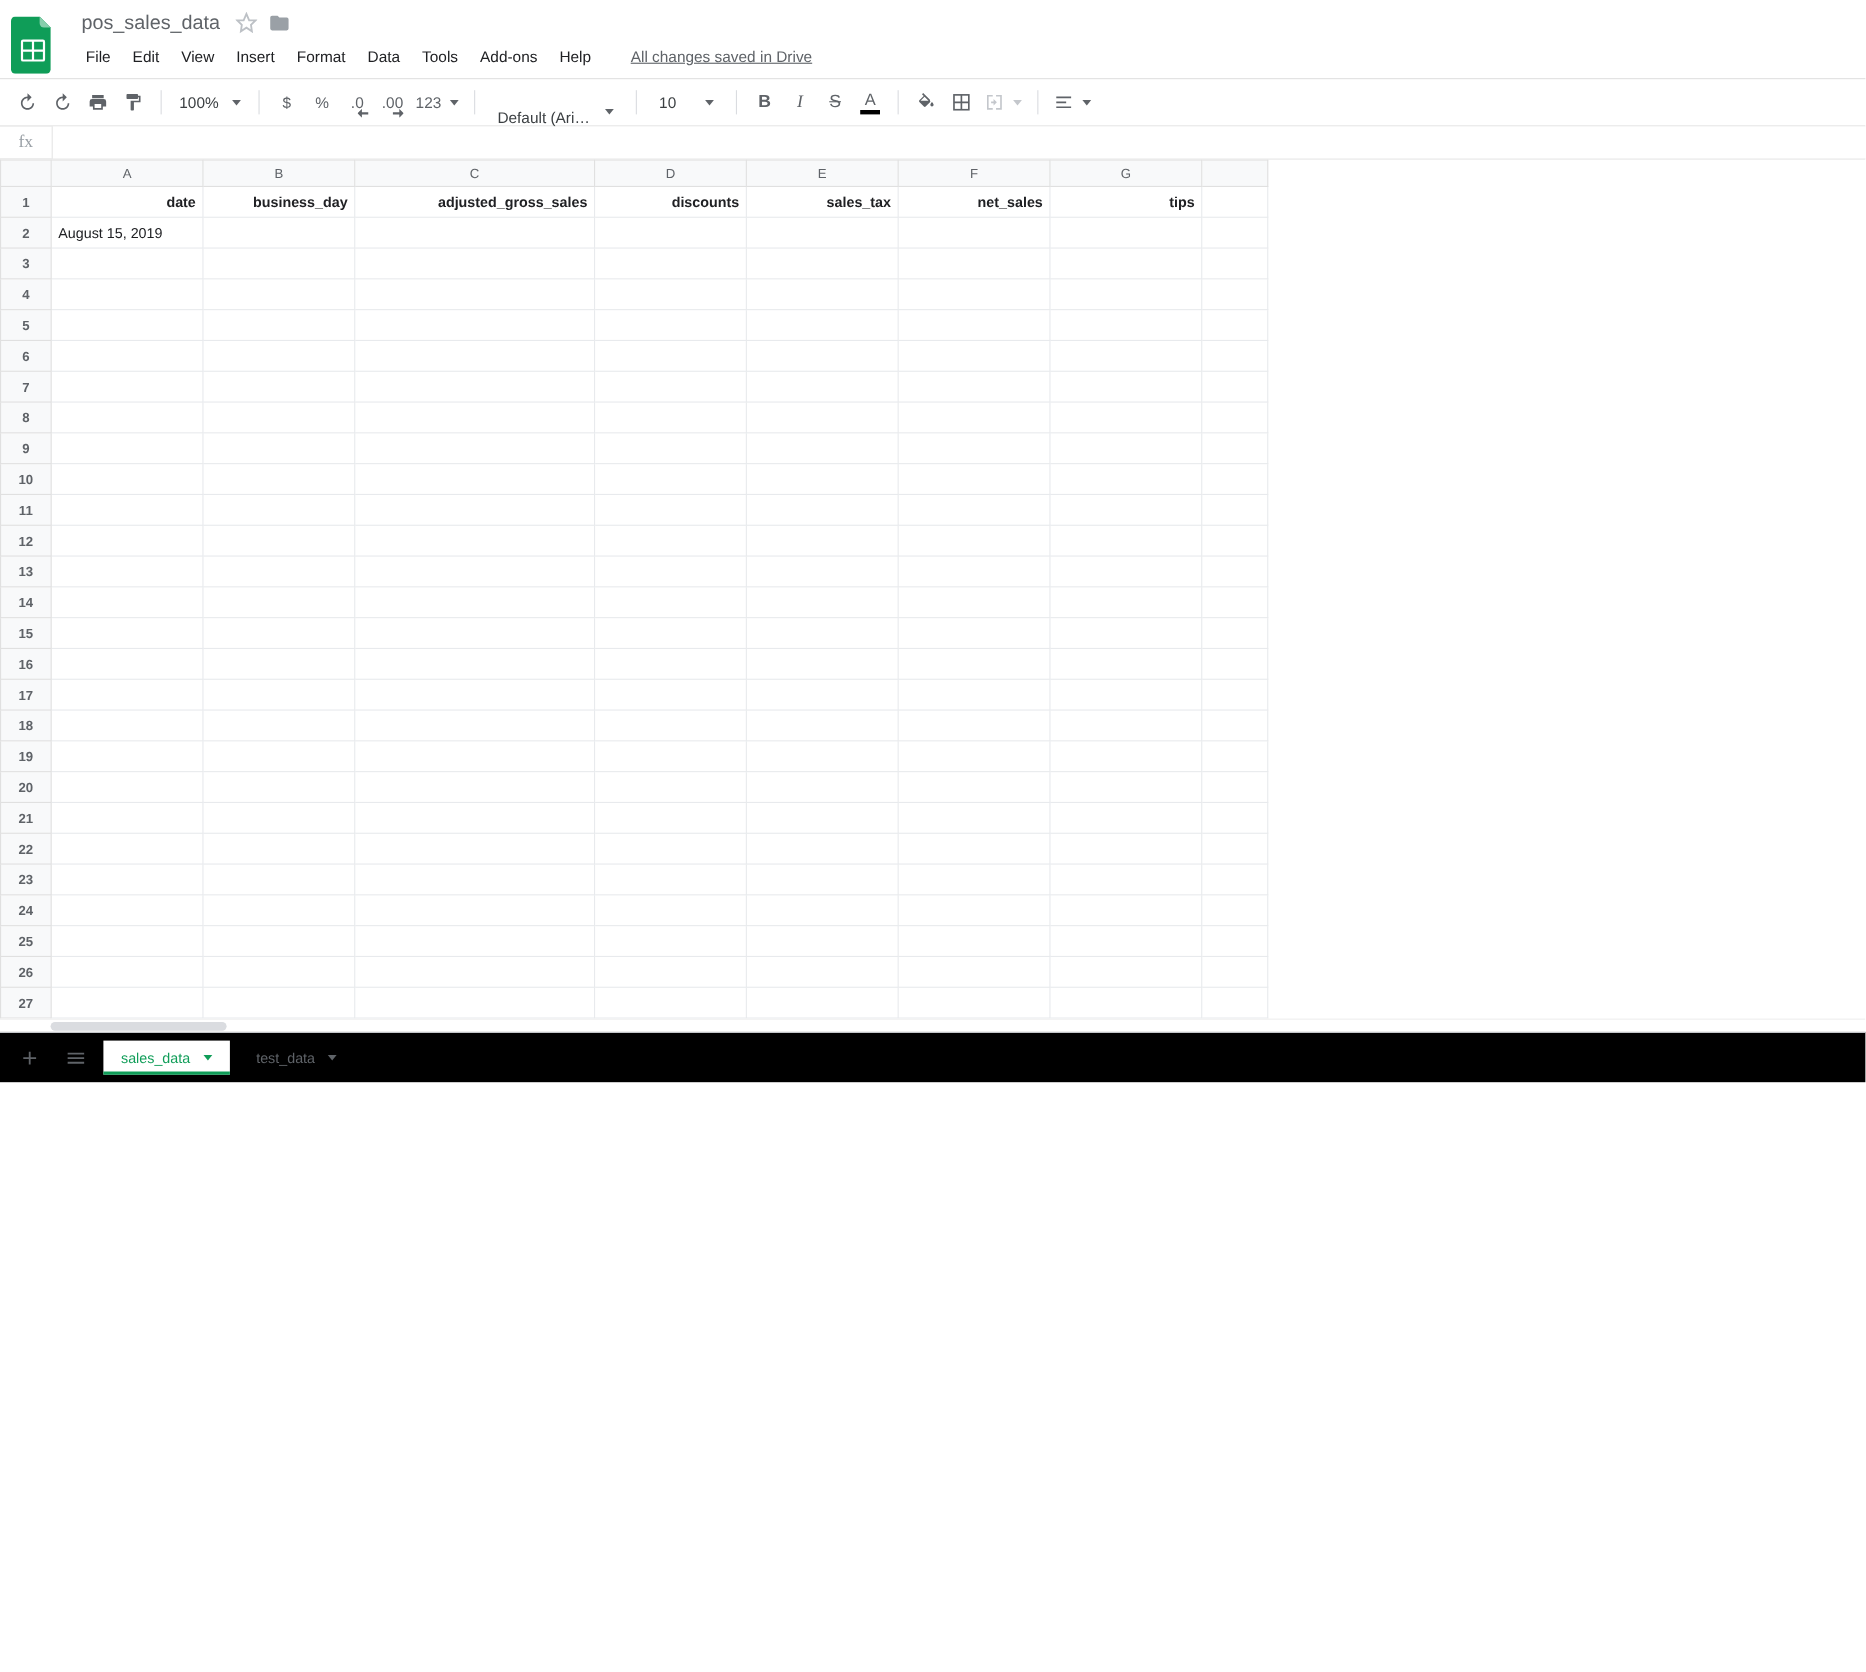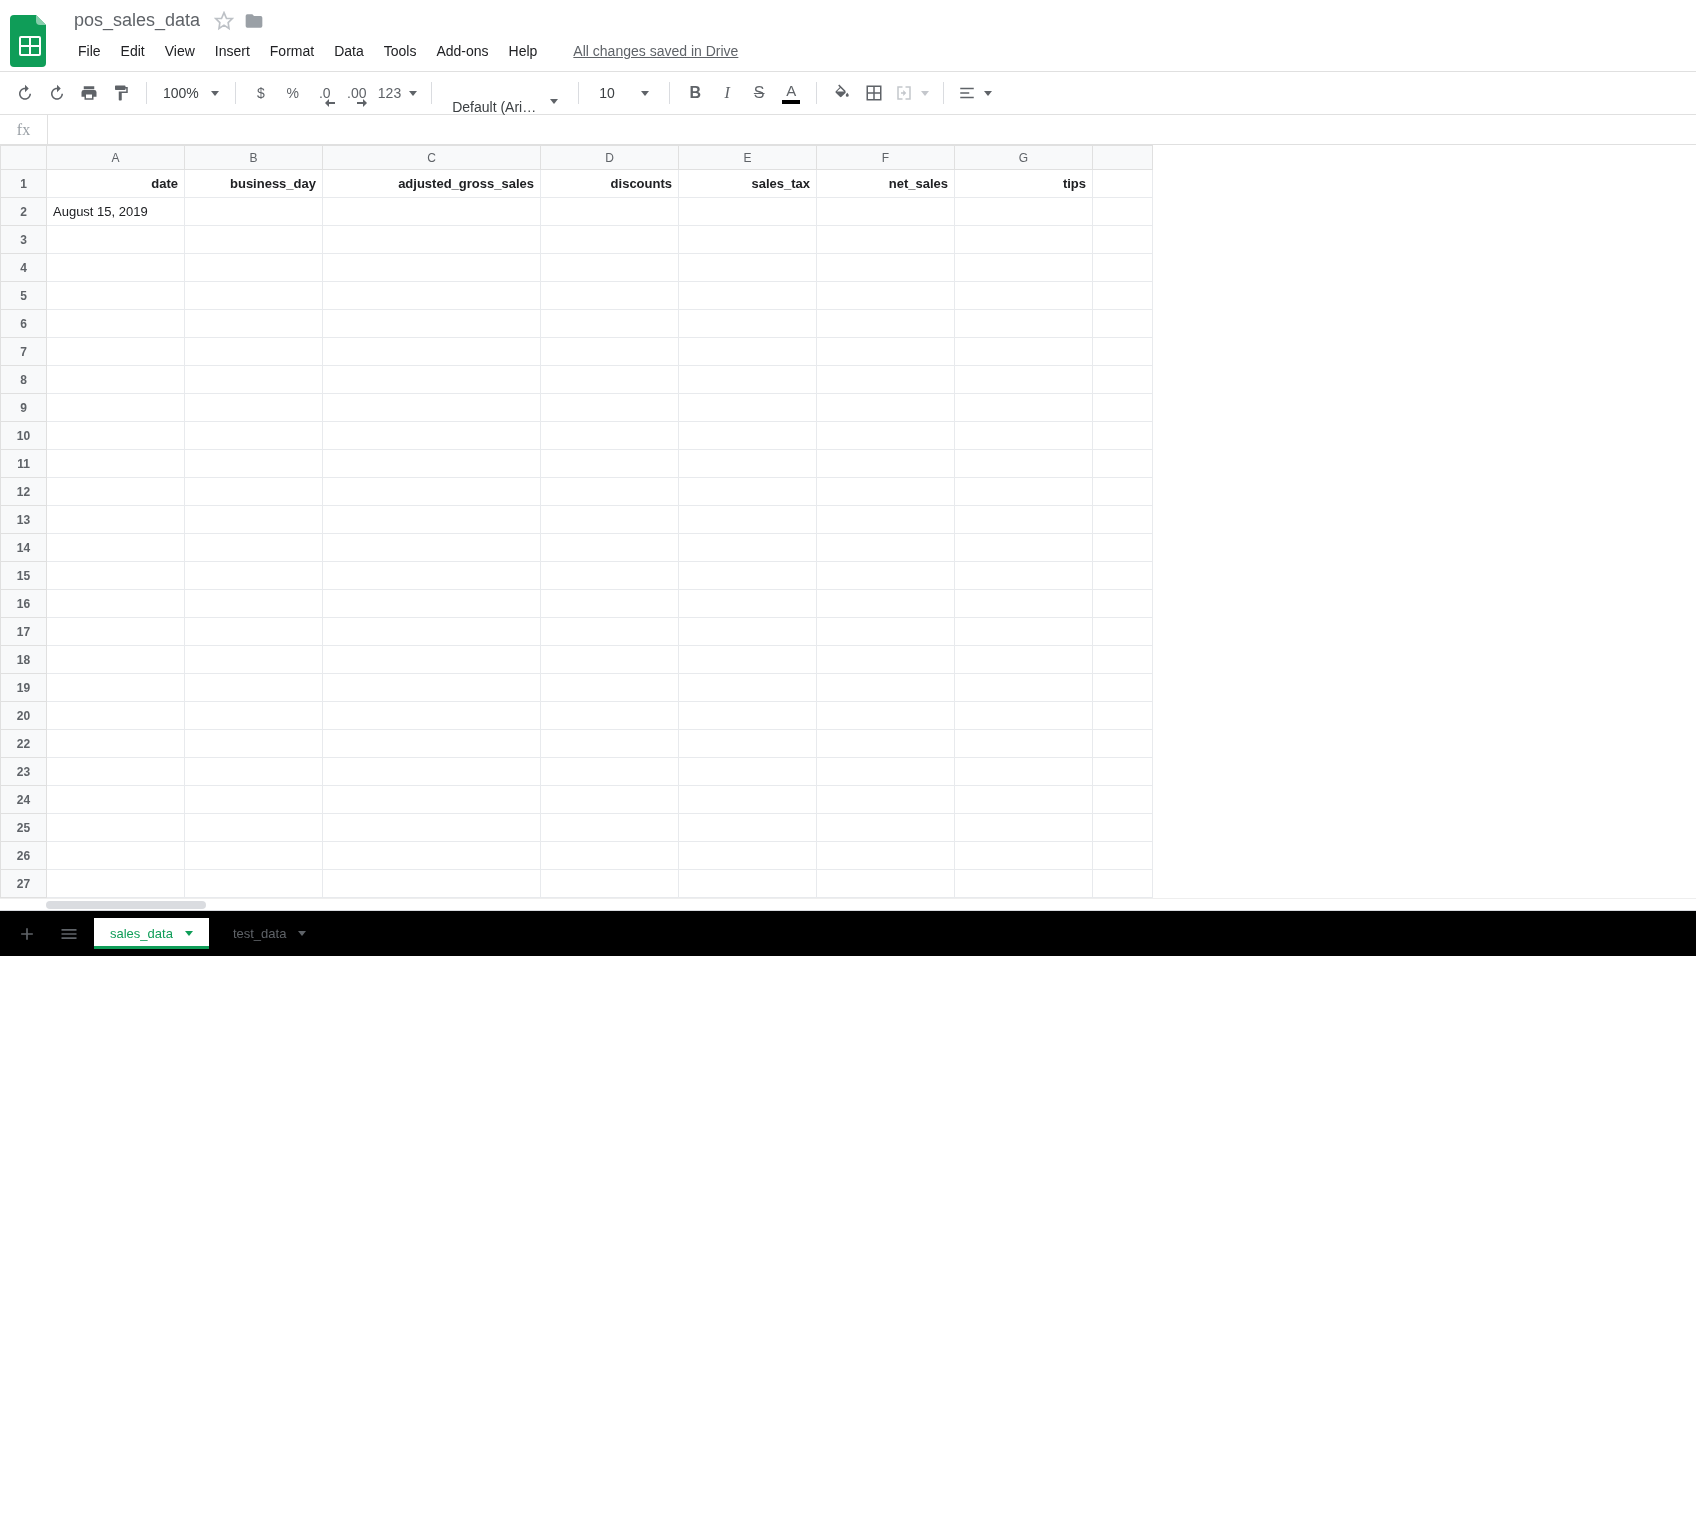--- a/index.html
+++ b/index.html
@@ -647,20 +647,31 @@
           <td class="cell"></td>
           <td class="cell"></td>
           <td class="cell"></td>
           <td class="cell"></td>
           <td class="cell"></td>
           <td class="cell"></td>
           <td class="cell"></td>
           <td class="cell"></td>
         </tr>
         <tr>
+          <th class="row-header">21</th>
+          <td class="cell"></td>
+          <td class="cell"></td>
+          <td class="cell"></td>
+          <td class="cell"></td>
+          <td class="cell"></td>
+          <td class="cell"></td>
+          <td class="cell"></td>
+          <td class="cell"></td>
+        </tr>
+        <tr>
           <th class="row-header">22</th>
           <td class="cell"></td>
           <td class="cell"></td>
           <td class="cell"></td>
           <td class="cell"></td>
           <td class="cell"></td>
           <td class="cell"></td>
           <td class="cell"></td>
           <td class="cell"></td>
         </tr>

